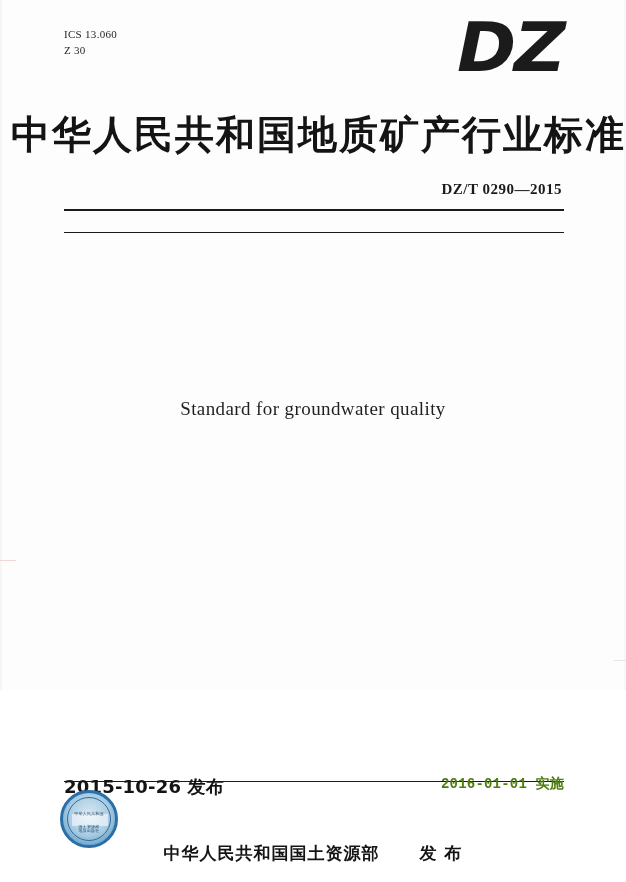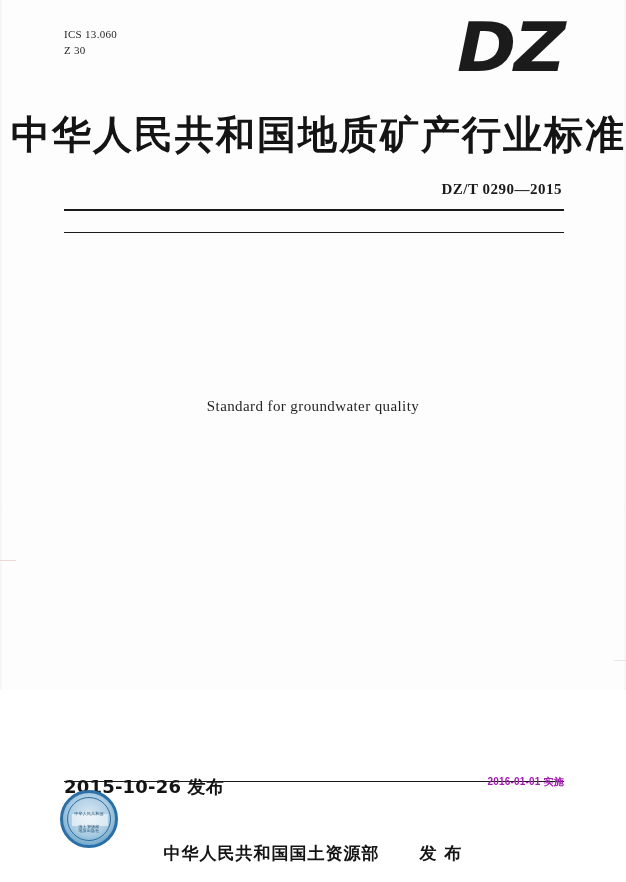--- a/index.html
+++ b/index.html
@@ -118,45 +118,45 @@
     letter-spacing: 2px;
     color: #141414;
   }
   .doc-title-en {
     position: absolute;
     left: 0;
     right: 0;
     top: 398px;
     text-align: center;
     font-family: "Liberation Serif", serif;
-    font-size: 15px;
+    font-size: 19px;
     letter-spacing: 0.4px;
     color: #1f1f1f;
   }
 
   
   .date-issue {
     position: absolute;
     left: 64px;
     top: 775px;
     font-family: "DejaVu Sans", sans-serif;
     font-size: 18px;
     font-weight: bold;
     letter-spacing: 0.2px;
     color: #141414;
   }
   .date-effect {
     position: absolute;
     right: 62px;
     top: 775px;
-    font-family: Liberation Sans, sans-serif;
-    font-size: 10px;
-    font-weight: bold;
-    letter-spacing: 0.2px;
-    color: #a21caf;
+    font-family: Liberation Mono, monospace;
+    font-size: 14px;
+    font-weight: bold;
+    letter-spacing: 0.2px;
+    color: #4d7c0f;
   }
 
   
   .publisher {
     position: absolute;
     left: 0;
     right: 0;
     top: 814px;
     text-align: center;
     font-family: "DejaVu Sans", sans-serif;

